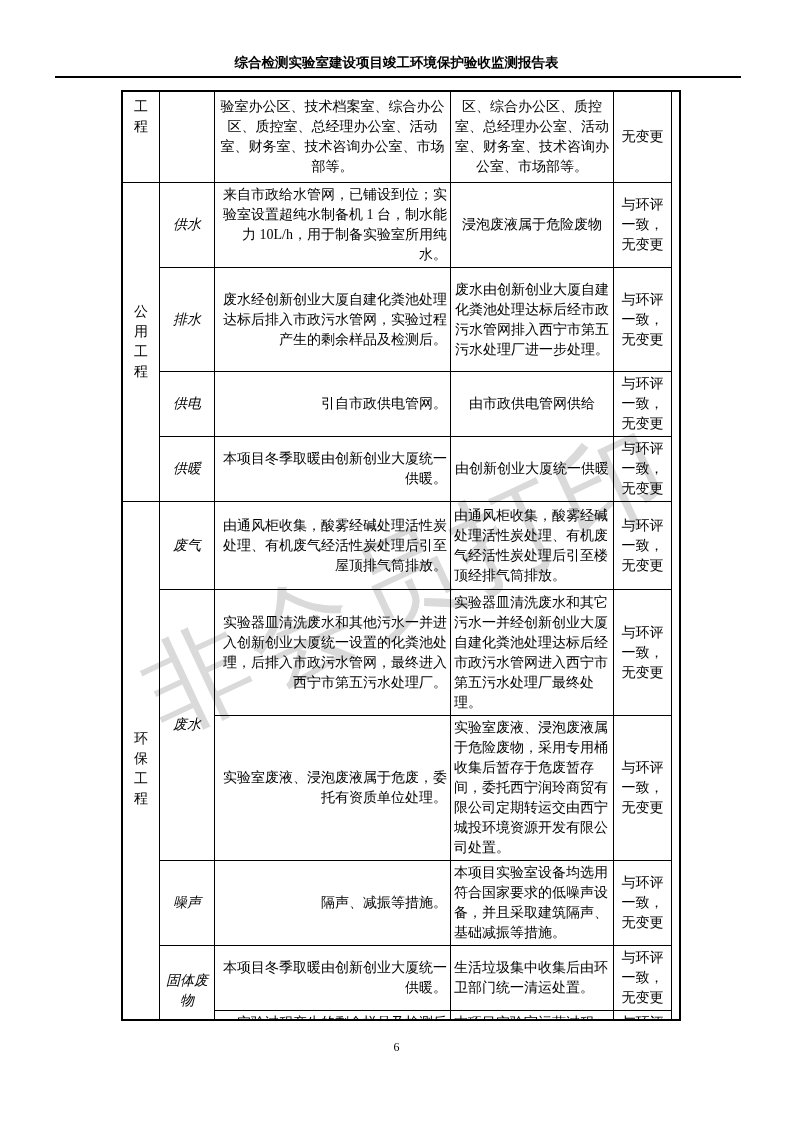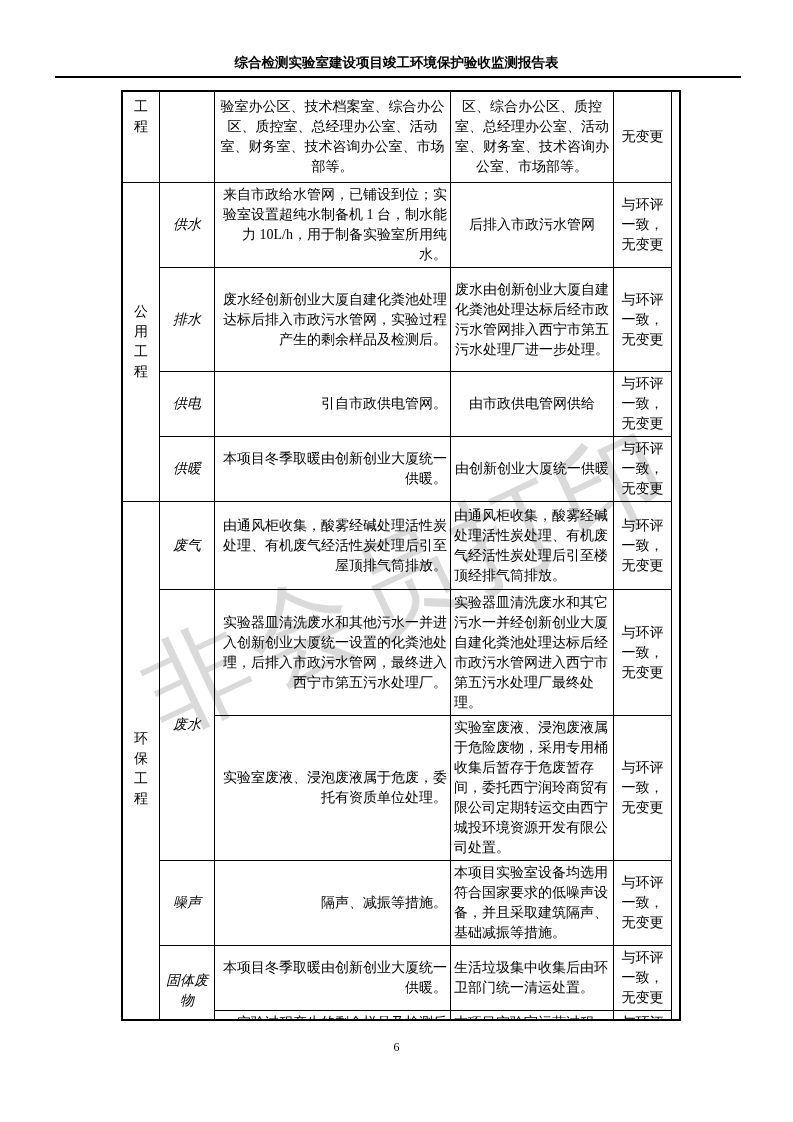--- a/index.html
+++ b/index.html
@@ -131,21 +131,21 @@
             <td class="actual a-center">区、综合办公区、质控室、总经理办公室、活动室、财务室、技术咨询办公室、市场部等。</td>
             <td class="status a-center v-top">无变更</td>
           </tr>
           <tr style="height: 85px;">
             <td class="cat" rowspan="4"><span class="v-label">公
 用
 工
 程</span></td>
             <td class="item">供水</td>
             <td class="design">来自市政给水管网，已铺设到位；实验室设置超纯水制备机 1 台，制水能力 10L/h，用于制备实验室所用纯水。</td>
-            <td class="actual a-center">后排入市政污水管网</td>
+            <td class="actual a-center">浸泡废液属于危险废物</td>
             <td class="status a-center">与环评一致，无变更</td>
           </tr>
           <tr style="height: 104px;">
             <td class="item">排水</td>
             <td class="design">废水经创新创业大厦自建化粪池处理达标后排入市政污水管网，实验过程产生的剩余样品及检测后。</td>
             <td class="actual a-center">废水由创新创业大厦自建化粪池处理达标后经市政污水管网排入西宁市第五污水处理厂进一步处理。</td>
             <td class="status a-center">与环评一致，无变更</td>
           </tr>
           <tr style="height: 62px;">
             <td class="item">供电</td>

